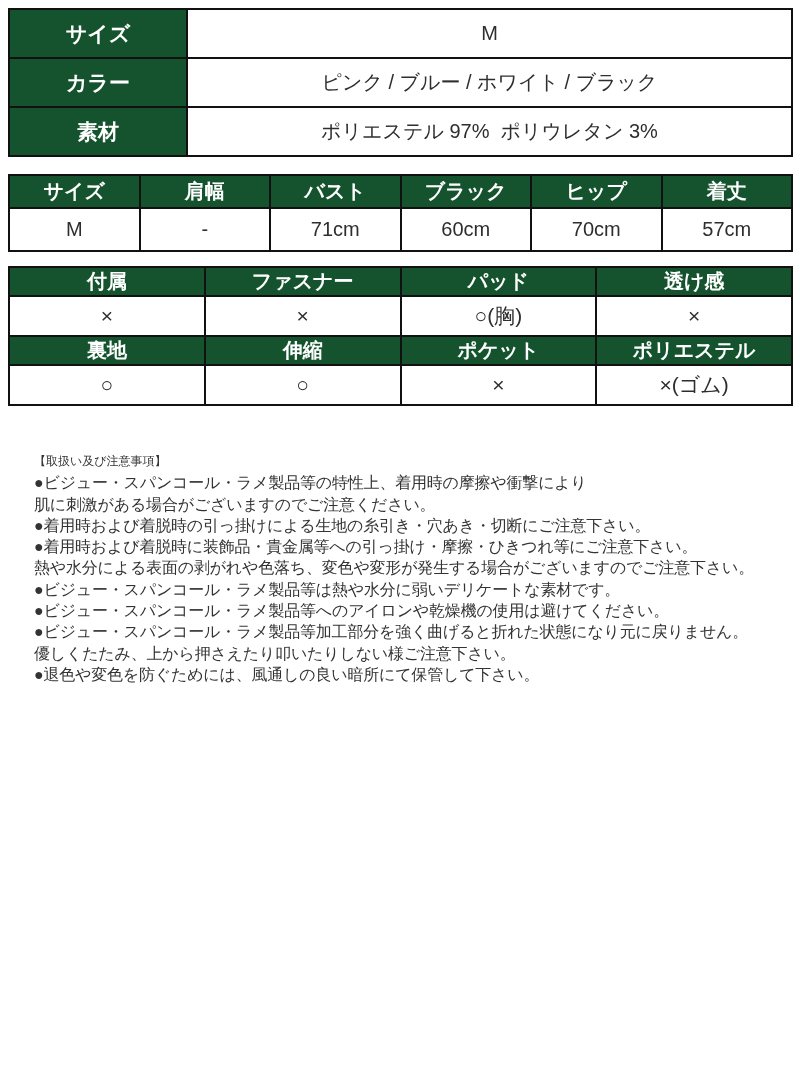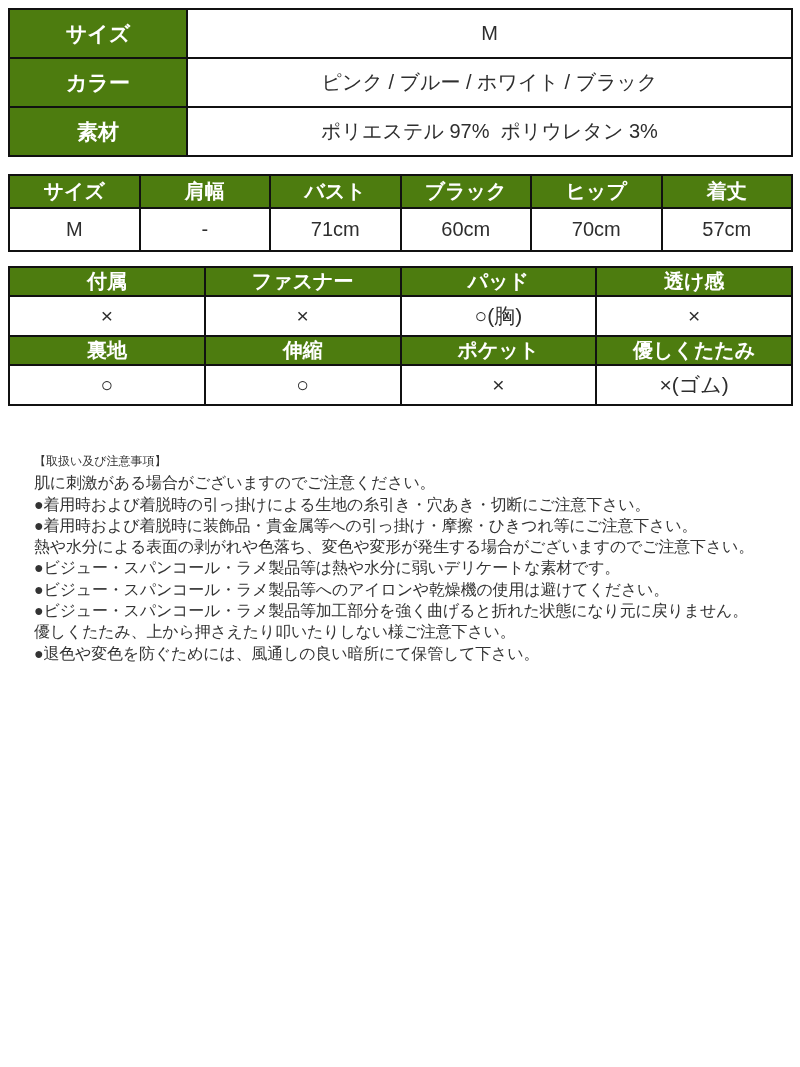--- a/index.html
+++ b/index.html
@@ -16,21 +16,21 @@
     width: 785px;
     margin-left: 8px;
   }
   th, td {
     border: 2px solid #111111;
     text-align: center;
     vertical-align: middle;
     overflow: hidden;
   }
   th {
-    background: #4d7c0f;
+    background: #14532d;
     color: #ffffff;
     font-weight: bold;
   }
   td { color: #2e2e2e; font-weight: normal; }
 
   
   .overview-table { margin-top: 8px; }
   .overview-table th { width: 178px; height: 49px; font-size: 21px; }
   .overview-table td { font-size: 20px; white-space: pre-wrap; }
 
@@ -108,33 +108,34 @@
     <tr>
       <td>×</td>
       <td>×</td>
       <td>○(胸)</td>
       <td>×</td>
     </tr>
     <tr>
       <th>裏地</th>
       <th>伸縮</th>
       <th>ポケット</th>
-      <th>優しくたたみ</th>
+      <th>ポリエステル</th>
     </tr>
     <tr>
       <td>○</td>
       <td>○</td>
       <td>×</td>
       <td>×(ゴム)</td>
     </tr>
   </tbody>
     </table>
 
   <div class="notes">
     <div class="notes-title">【取扱い及び注意事項】</div>
+    <div class="notes-line">●ビジュー・スパンコール・ラメ製品等の特性上、着用時の摩擦や衝撃により</div>
     <div class="notes-line">肌に刺激がある場合がございますのでご注意ください。</div>
     <div class="notes-line">●着用時および着脱時の引っ掛けによる生地の糸引き・穴あき・切断にご注意下さい。</div>
     <div class="notes-line">●着用時および着脱時に装飾品・貴金属等への引っ掛け・摩擦・ひきつれ等にご注意下さい。</div>
     <div class="notes-line">熱や水分による表面の剥がれや色落ち、変色や変形が発生する場合がございますのでご注意下さい。</div>
     <div class="notes-line">●ビジュー・スパンコール・ラメ製品等は熱や水分に弱いデリケートな素材です。</div>
     <div class="notes-line">●ビジュー・スパンコール・ラメ製品等へのアイロンや乾燥機の使用は避けてください。</div>
     <div class="notes-line">●ビジュー・スパンコール・ラメ製品等加工部分を強く曲げると折れた状態になり元に戻りません。</div>
     <div class="notes-line">優しくたたみ、上から押さえたり叩いたりしない様ご注意下さい。</div>
     <div class="notes-line">●退色や変色を防ぐためには、風通しの良い暗所にて保管して下さい。</div>
   </div>

